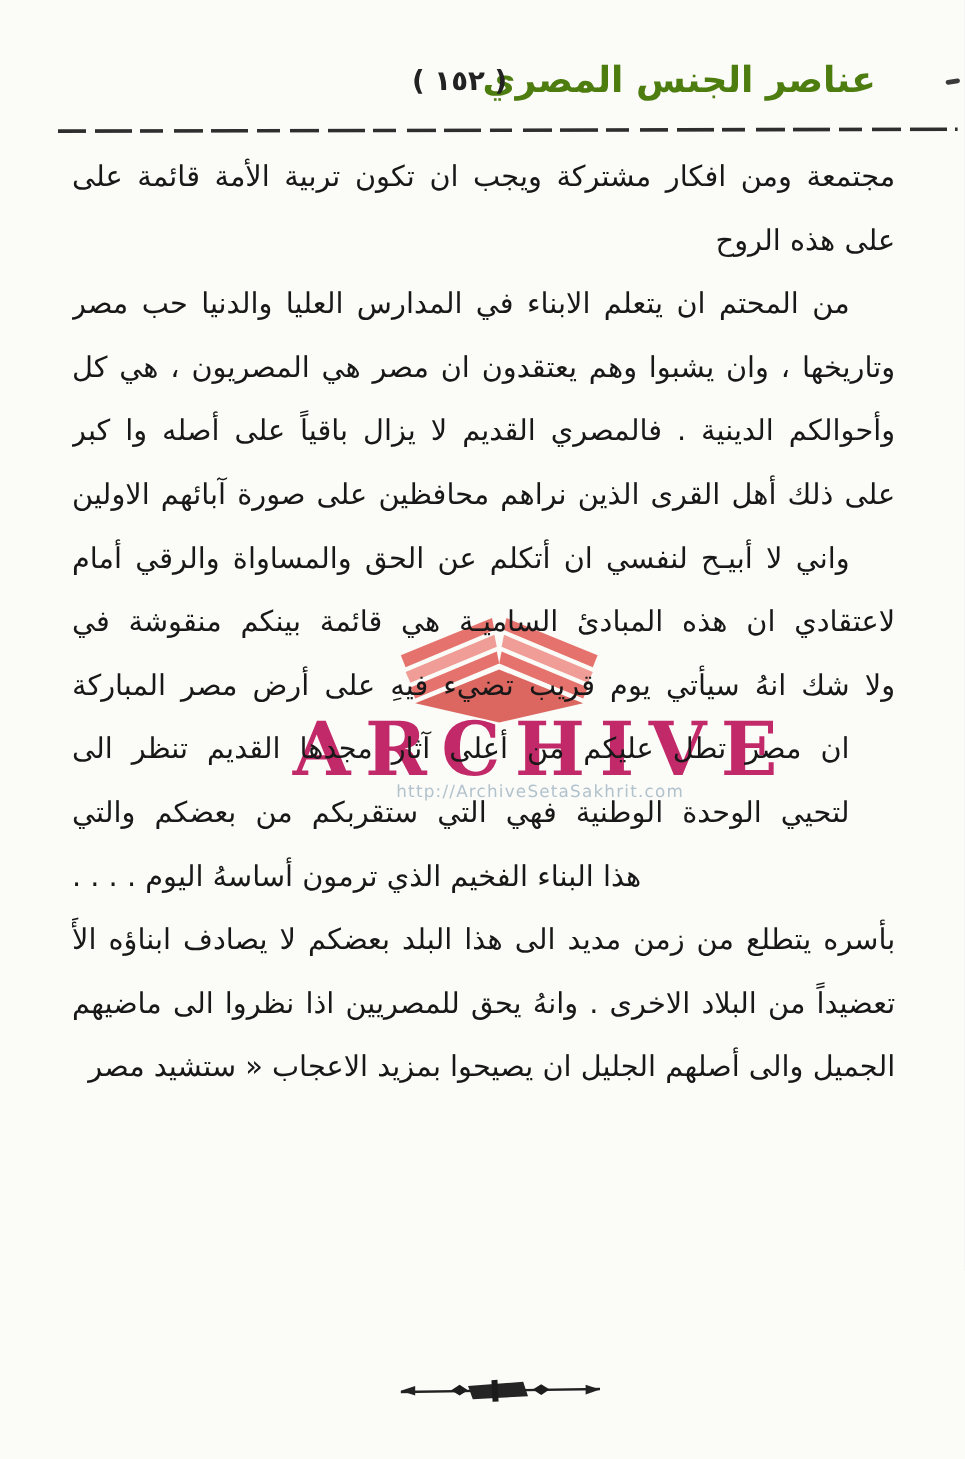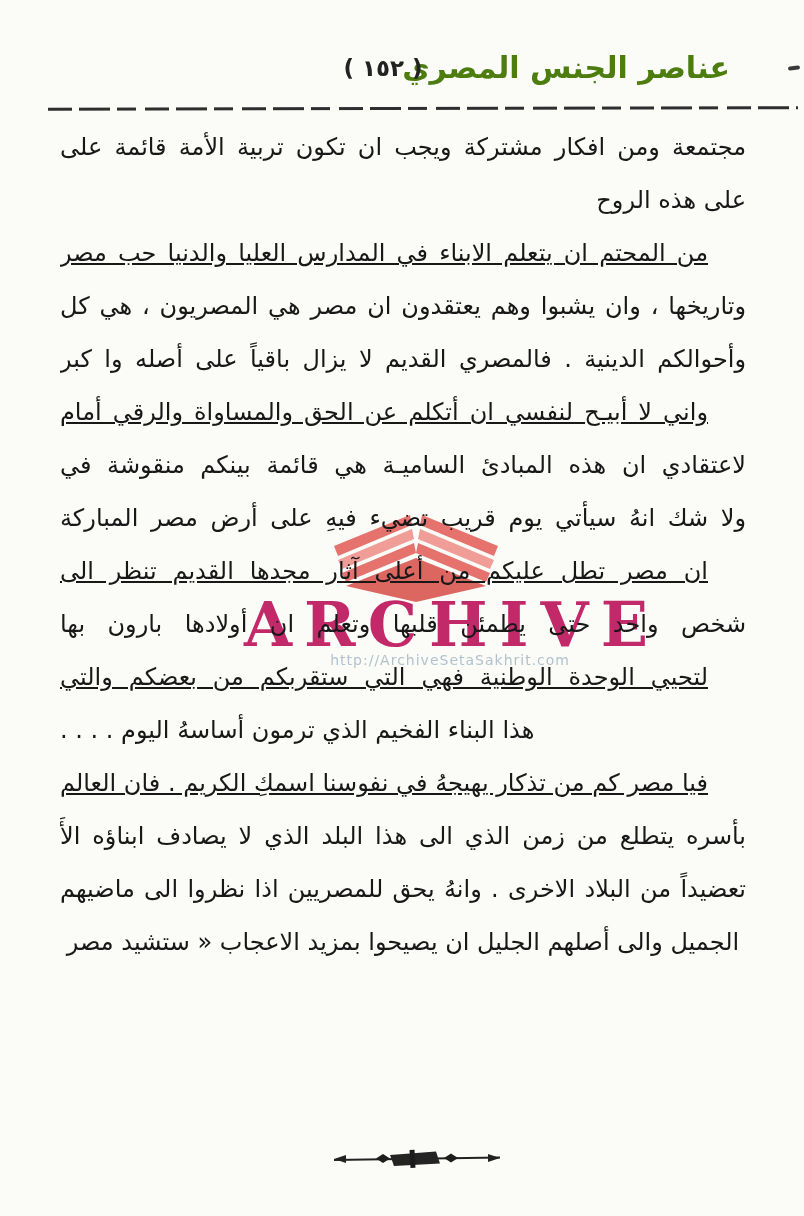--- a/index.html
+++ b/index.html
@@ -49,22 +49,22 @@
     color:#aebfca;opacity:.95;direction:ltr;white-space:nowrap;
   }
   
   .body-text{
     position:absolute;left:60px;top:121px;width:686px;z-index:2;
     direction:rtl;color:#181818;
     font-size:24px;line-height:53px;font-weight:500;
   }
   .line{height:53px;overflow:hidden;text-align:justify;text-align-last:justify;}
   .line.right{text-align-last:right;}
-  .line.left{text-align:center;text-align-last:left;}
-  .line.indent{padding-right:38px;text-decoration:underline;}
+  .line.left{text-align:right;text-align-last:left;}
+  .line.indent{padding-right:38px;}
   
   .ornament{position:absolute;left:332px;top:1146px;width:170px;height:26px;z-index:2;}
 </style>
 </head>
 <body>
 
 <div class="page">
 
   <div class="edge-speck"></div>
 
@@ -83,29 +83,28 @@
   </svg>
   <div class="wm-word">ARCHIVE</div>
   <div class="wm-url">http://ArchiveSetaSakhrit.com</div>
 
   <div class="body-text" id="body-text">
       <div class="line">مجتمعة ومن افكار مشتركة ويجب ان تكون تربية الأمة قائمة على المحافظة</div>
       <div class="line right">على هذه الروح</div>
       <div class="line indent">من المحتم ان يتعلم الابناء في المدارس العليا والدنيا حب مصر</div>
       <div class="line">وتاريخها ، وان يشبوا وهم يعتقدون ان مصر هي المصريون ، هي كل واحد ،</div>
       <div class="line">وأحوالكم الدينية . فالمصري القديم لا يزال باقياً على أصله وا كبر برهان</div>
+      <div class="line">على ذلك أهل القرى الذين نراهم محافظين على صورة آبائهم الاولين</div>
       <div class="line indent">واني لا أبيـح لنفسي ان أتكلم عن الحق والمساواة والرقي أمام مجتمعكم</div>
       <div class="line">لاعتقادي ان هذه المبادئ الساميـة هي قائمة بينكم منقوشة في صدوركم</div>
       <div class="line">ولا شك انهُ سيأتي يوم قريب تضيء فيهِ على أرض مصر المباركة</div>
       <div class="line indent">ان مصر تطل عليكم من أعلى آثار مجدها القديم تنظر الى المستقبل</div>
-      <div class="line">شخص واحد حتى يطمئن قلبها وتعلم ان أولادها بارون بها</div>
       <div class="line indent">لتحيي الوحدة الوطنية فهي التي ستقربكم من بعضكم والتي ستشيد</div>
       <div class="line left">هذا البناء الفخيم الذي ترمون أساسهُ اليوم . . . .</div>
-      <div class="line indent">فيا مصر كم من تذكار يهيجهُ في نفوسنا اسمكِ الكريم . فان العالم</div>
-      <div class="line">بأسره يتطلع من زمن الذي الى هذا البلد الذي لا يصادف ابناؤه الأَ</div>
+      <div class="line">بأسره يتطلع من زمن مديد الى هذا البلد بعضكم لا يصادف ابناؤه الأَ</div>
       <div class="line">تعضيداً من البلاد الاخرى . وانهُ يحق للمصريين اذا نظروا الى ماضيهم</div>
       <div class="line left">الجميل والى أصلهم الجليل ان يصيحوا بمزيد الاعجاب « ستشيد مصر »</div>
     </div>
 
   <svg class="ornament" viewBox="0 0 170 26" aria-hidden="true">
     <line x1="2" y1="14" x2="168" y2="11.5" stroke="#222" stroke-width="2"></line>
     <polygon points="2,13 14,9 14,17" fill="#222"></polygon>
     <polygon points="168,12 156,8 156,16" fill="#222"></polygon>
     <polygon points="44,12.5 51,8 58,12.5 51,17" fill="#1d1d1d"></polygon>
     <polygon points="112,12 119,7.5 126,12 119,16.5" fill="#1d1d1d"></polygon>

